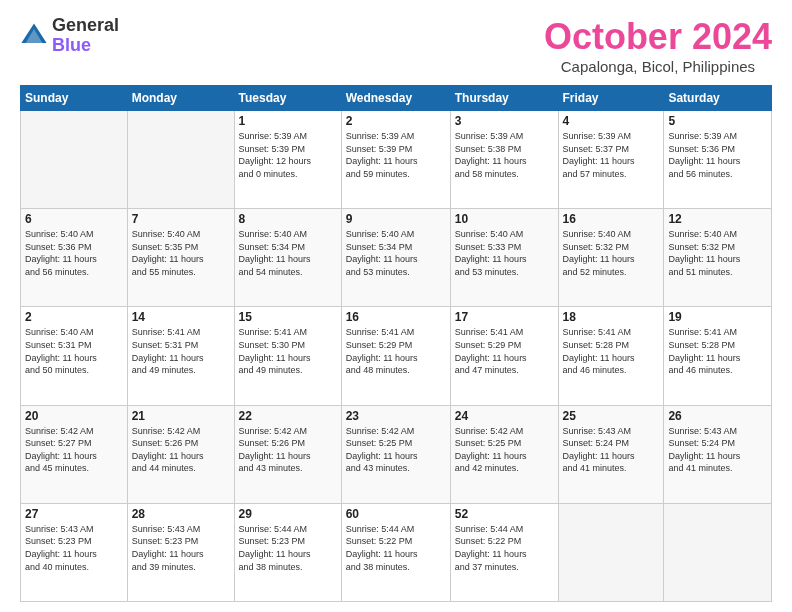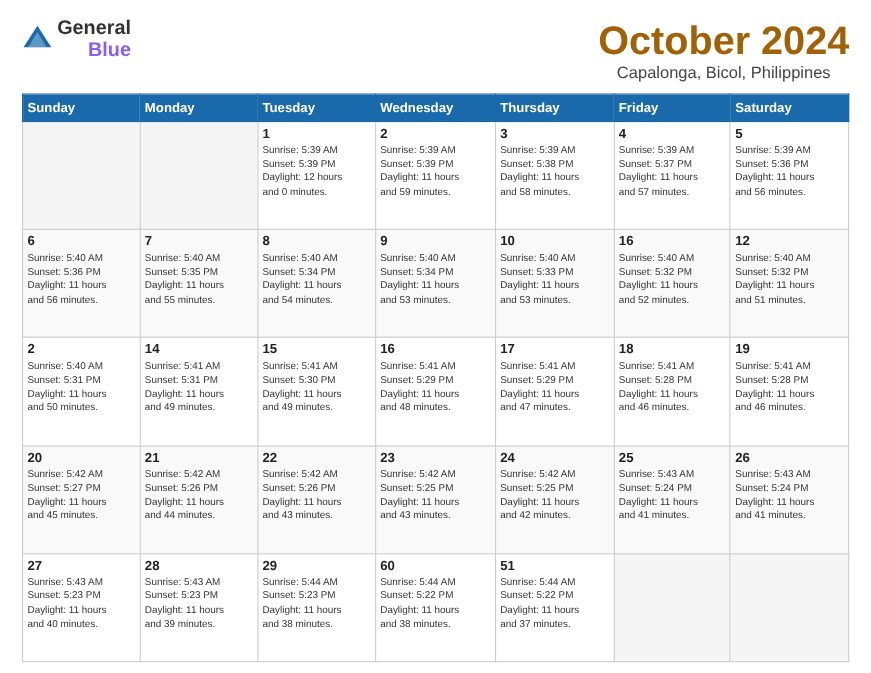--- a/index.html
+++ b/index.html
@@ -19,21 +19,20 @@
     }
     .header {
       display: flex;
       justify-content: space-between;
       align-items: flex-start;
       margin-bottom: 10px;
     }
     .logo {
       display: flex;
       align-items: center;
-      text-align: right;
     }
     .logo-text {
       font-size: 18px;
       font-weight: bold;
       color: #333;
       line-height: 1.1;
     }
     .logo-text .general {
       display: block;
     }
@@ -45,21 +44,21 @@
       width: 28px;
       height: 28px;
       margin-right: 4px;
     }
     .title-block {
       text-align: right;
     }
     .month-title {
       font-size: 36px;
       font-weight: bold;
-      color: #a16207;
+      color: #ec4899;
     }
     .location {
       font-size: 15px;
       color: #444;
       text-align: center;
     }
     .calendar {
       width: 100%;
       border-collapse: collapse;
       flex: 1;
@@ -353,21 +352,21 @@
 and 38 minutes.</div>
           </td>
           <td>
             <span class="day-num">60</span>
             <div class="day-info" style="white-space: pre-line;">Sunrise: 5:44 AM
 Sunset: 5:22 PM
 Daylight: 11 hours
 and 38 minutes.</div>
           </td>
           <td>
-            <span class="day-num">51</span>
+            <span class="day-num">52</span>
             <div class="day-info" style="white-space: pre-line;">Sunrise: 5:44 AM
 Sunset: 5:22 PM
 Daylight: 11 hours
 and 37 minutes.</div>
           </td>
           <td class="empty"></td>
           <td class="empty"></td>
         </tr>
       </tbody>
   </table>

